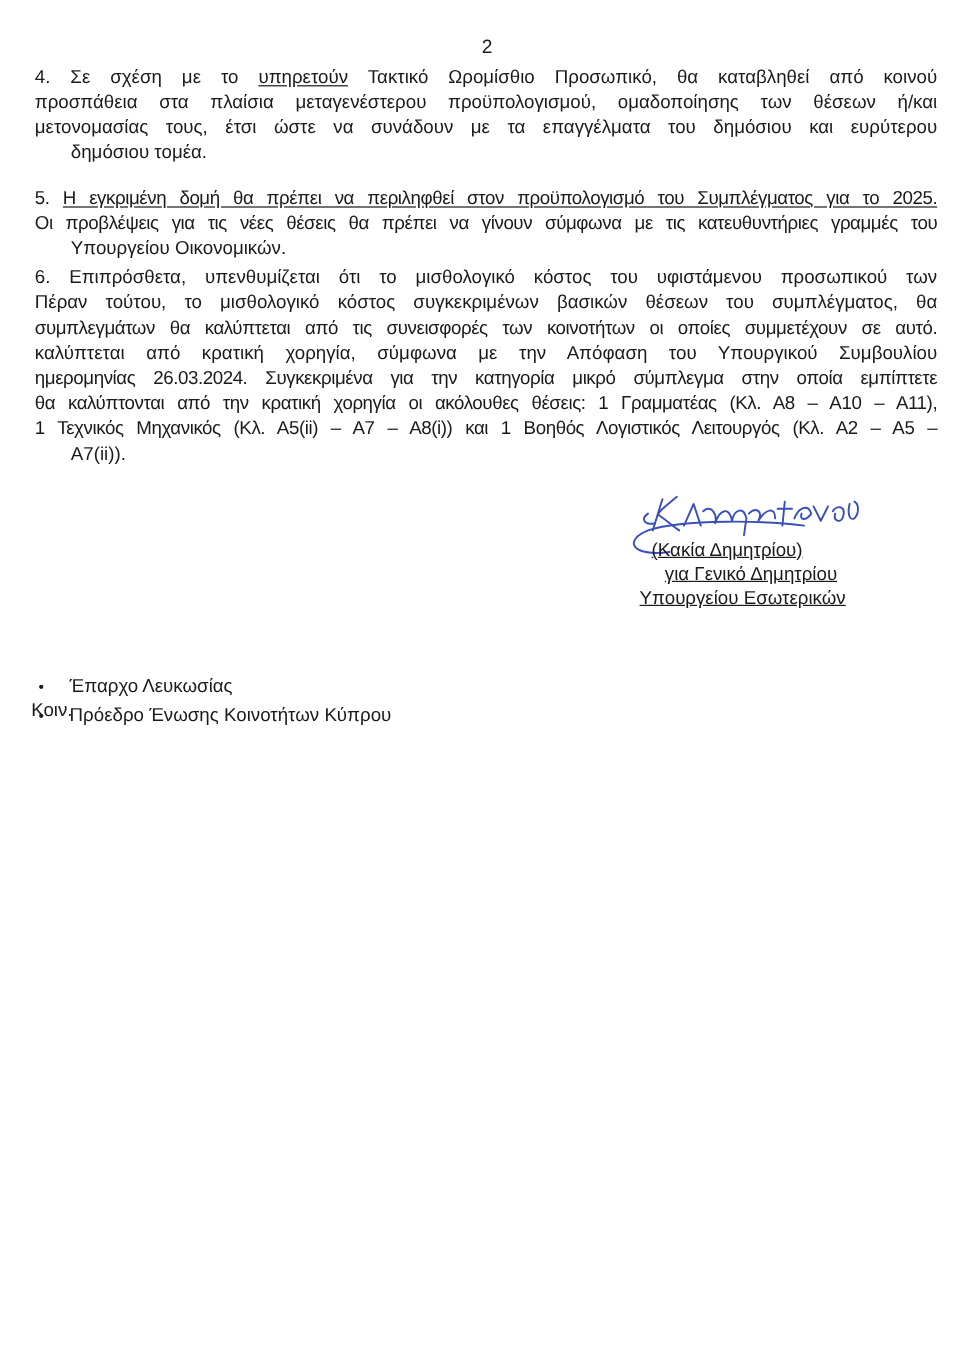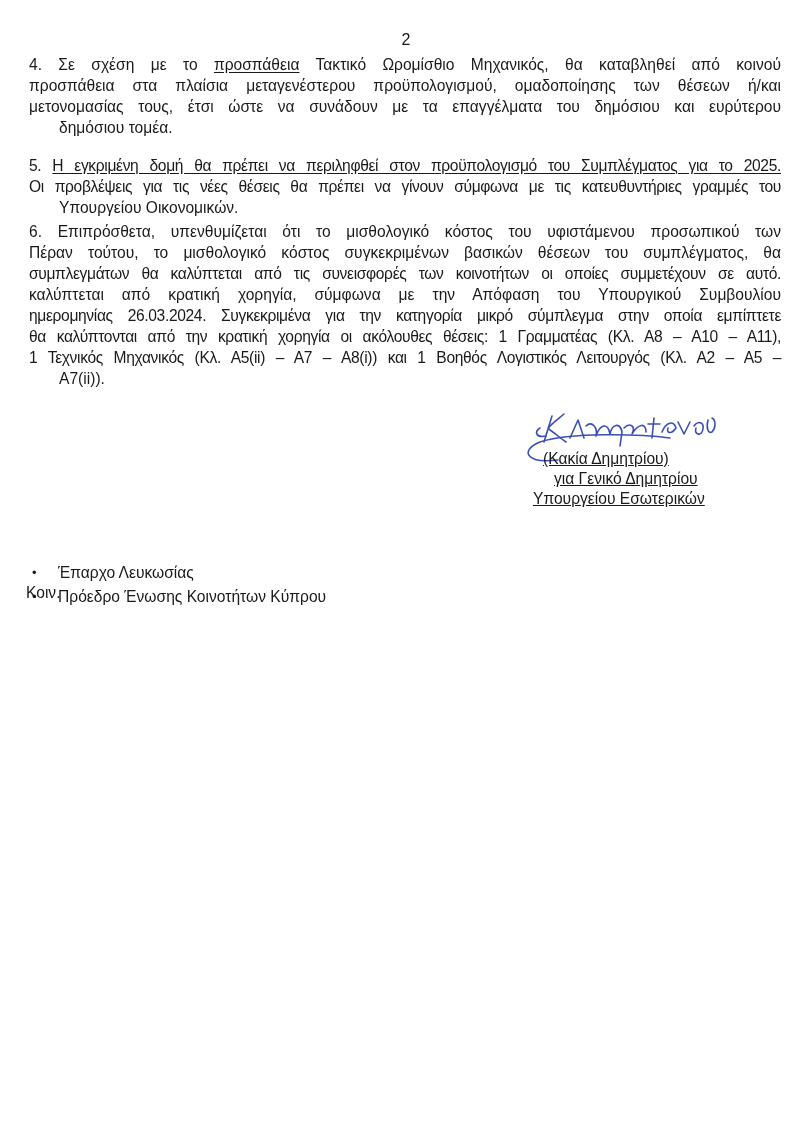--- a/index.html
+++ b/index.html
@@ -107,21 +107,21 @@
       top: 0;
       font-size: 13px;
     }
   </style>
 </head>
 <body>
 
 <div class="page-number">2</div>
 
 <div id="p4" class="para">
-  <span class="line"><span>4. Σε σχέση με το </span><span class="u">προσπάθεια</span><span> Τακτικό Ωρομίσθιο Μηχανικός, θα καταβληθεί από κοινού</span></span>
+  <span class="line"><span>4. Σε σχέση με το </span><span class="u">υπηρετούν</span><span> Τακτικό Ωρομίσθιο Προσωπικό, θα καταβληθεί από κοινού</span></span>
   <span class="line">προσπάθεια στα πλαίσια μεταγενέστερου προϋπολογισμού, ομαδοποίησης των θέσεων ή/και</span>
   <span class="line">μετονομασίας τους, έτσι ώστε να συνάδουν με τα επαγγέλματα του δημόσιου και ευρύτερου</span>
   <span class="line last">δημόσιου τομέα.</span>
 </div>
 
 <div id="p5" class="para">
   <span class="line narrow"><span>5. </span><span class="u">Η εγκριμένη δομή θα πρέπει να περιληφθεί στον προϋπολογισμό του Συμπλέγματος για το 2025.</span></span>
   <span class="line narrow">Οι προβλέψεις για τις νέες θέσεις θα πρέπει να γίνουν σύμφωνα με τις κατευθυντήριες γραμμές του</span>
   <span class="line last">Υπουργείου Οικονομικών.</span>
 </div>

